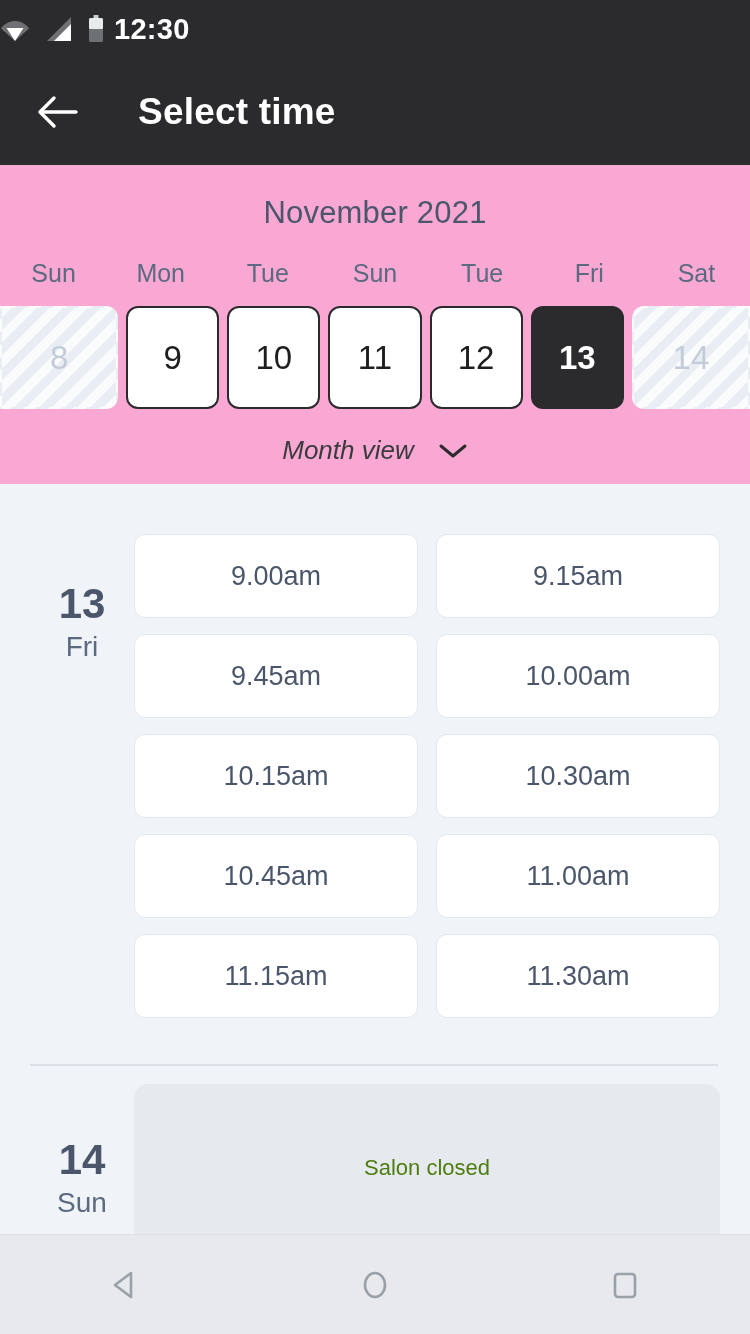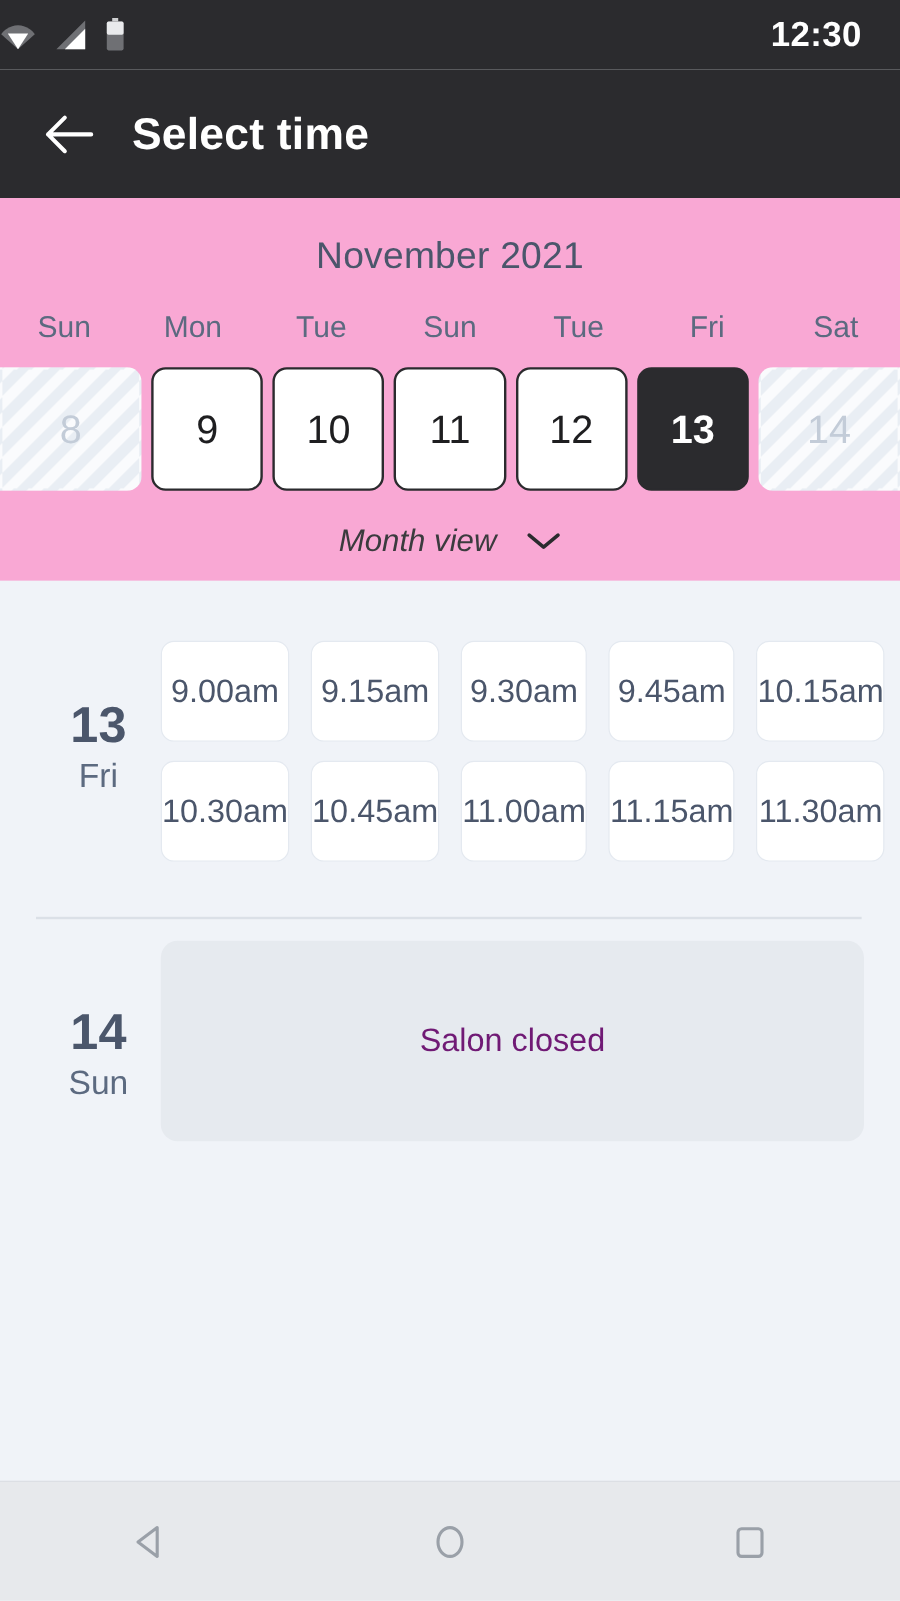--- a/index.html
+++ b/index.html
@@ -24,21 +24,21 @@
     flex-direction: column;
     background: #f0f3f8;
   }
 
   
   .statusbar {
     height: 58px;
     background: #2b2b2e;
     display: flex;
     align-items: center;
-    justify-content: space-between;
+    justify-content: flex-start;
     padding-right: 32px;
     flex: 0 0 auto;
   }
   .status-icons {
     display: flex;
     align-items: center;
     gap: 16px;
   }
   .icon-wifi { width: 30px; height: 26px; display: block; }
   .icon-signal { width: 26px; height: 26px; display: block; }
@@ -67,21 +67,21 @@
     display: flex;
     align-items: center;
     justify-content: center;
     cursor: pointer;
   }
   .back-btn svg { width: 42px; height: 34px; display: block; }
   .appbar-title {
     color: #ffffff;
     font-size: 37px;
     font-weight: bold;
-    margin-left: 24px;
+    margin-left: 52px;
     letter-spacing: 0.2px;
     white-space: nowrap;
   }
 
   
   .calendar {
     background: #f9a8d4;
     padding-top: 30px;
     padding-bottom: 18px;
     flex: 0 0 auto;
@@ -190,21 +190,21 @@
   }
   .day-dow {
     color: #5c6a80;
     font-size: 28px;
     line-height: 1.5;
   }
 
   .slots-grid {
     flex: 1 1 auto;
     display: grid;
-    grid-template-columns: repeat(5, 1fr);
+    grid-template-columns: repeat(2, 1fr);
     gap: 16px 18px;
     padding-top: 16px;
   }
   .slot {
     background: #ffffff;
     border: 1px solid #e4e9f0;
     border-radius: 11px;
     height: 84px;
     display: flex;
     align-items: center;
@@ -222,22 +222,22 @@
 
   .closed-panel {
     flex: 1 1 auto;
     margin-top: 18px;
     background: #e6eaef;
     border-radius: 14px;
     height: 167px;
     display: flex;
     align-items: center;
     justify-content: center;
-    color: #701a75;
-    font-size: 27px;
+    color: #4d7c0f;
+    font-size: 22px;
   }
 
   
   .navbar {
     height: 100px;
     background: #e7e9ec;
     border-top: 1px solid #dcdfe4;
     display: flex;
     align-items: center;
     justify-content: space-around;
@@ -330,22 +330,22 @@
   <div class="slots-area">
 
     <div class="day-block">
       <div class="day-label">
         <div class="day-num">13</div>
         <div class="day-dow">Fri</div>
       </div>
       <div class="slots-grid">
         <div class="slot">9.00am</div>
         <div class="slot">9.15am</div>
-        <div class="slot">9.30am</div>
         <div class="slot">9.45am</div>
+        <div class="slot">10.00am</div>
         <div class="slot">10.15am</div>
         <div class="slot">10.30am</div>
         <div class="slot">10.45am</div>
         <div class="slot">11.00am</div>
         <div class="slot">11.15am</div>
         <div class="slot">11.30am</div>
       </div>
     </div>
 
     <div class="day-divider"></div>

